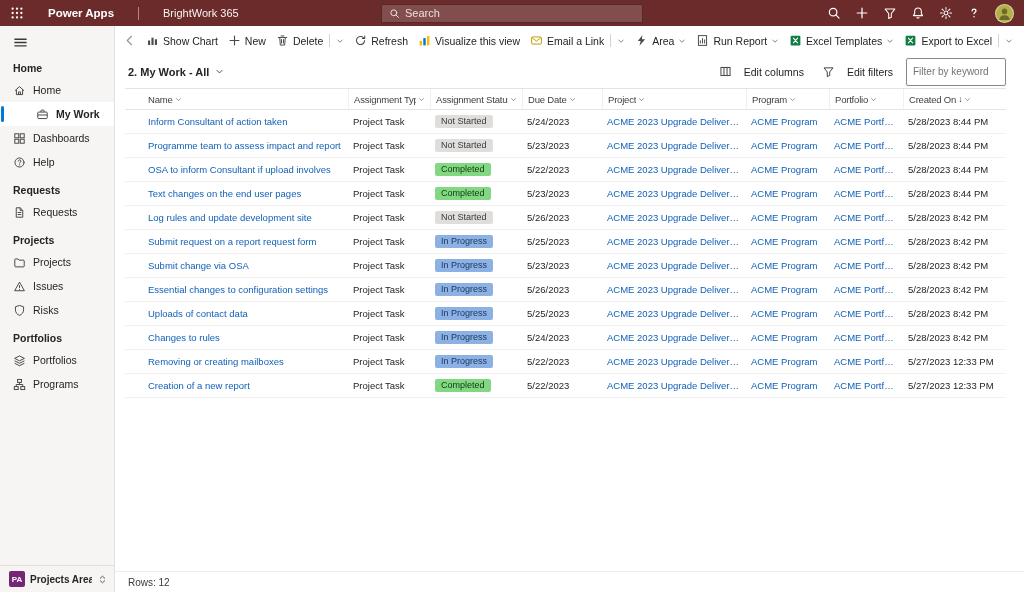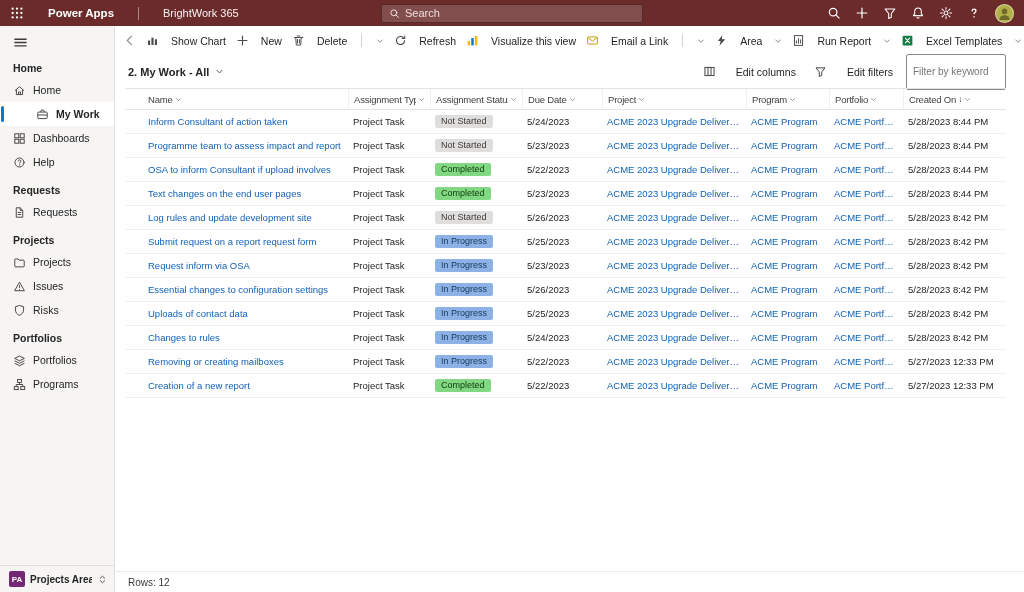--- a/index.html
+++ b/index.html
@@ -46,34 +46,34 @@
   .sb-badge{width:16px;height:16px;border-radius:2px;background:#742774;color:#fff;font-size:8px;font-weight:bold;display:flex;align-items:center;justify-content:center;flex:none;}
   .sb-footer-label{font-weight:bold;font-size:10px;white-space:nowrap;flex:1;overflow:hidden;}
   .sb-swap{width:11px;height:11px;color:#484644;flex:none;}
 
   
   .main{flex:1;min-width:0;display:flex;flex-direction:column;background:#fff;}
 
   .cmdbar{height:29px;display:flex;align-items:center;padding:0 8px 0 5px;flex:none;}
   .cmd-back{width:13px;height:13px;color:#979593;margin:0 5px 0 3px;cursor:pointer;flex:none;}
   .cmd-items{display:flex;align-items:center;}
-  .cmd{display:flex;align-items:center;gap:12px;background:none;border:0;font-family:inherit;font-size:10.5px;color:#242424;padding:5px 4px;margin:0 1px;cursor:pointer;border-radius:2px;white-space:nowrap;}
+  .cmd{display:flex;align-items:center;gap:4px;background:none;border:0;font-family:inherit;font-size:10.5px;color:#242424;padding:5px 4px;margin:0 1px;cursor:pointer;border-radius:2px;white-space:nowrap;}
   .cmd-icon{width:13px;height:13px;color:#4a4a48;flex:none;}
   .cmd-split{width:1px;height:13px;background:#d6d4d2;margin:0 2px;}
   .chev{width:8px;height:8px;color:#6a6a68;flex:none;}
   .cmd-overflow{font-size:12px;color:#3b3a39;padding:2px 7px;cursor:pointer;letter-spacing:1px;}
 
   .viewbar{height:33px;display:flex;align-items:center;padding:0 18px 0 13px;flex:none;}
   .view-title{display:flex;align-items:center;gap:6px;cursor:pointer;}
   .view-title-text{font-size:11px;font-weight:bold;}
   .view-title .chev{width:9px;height:9px;color:#3b3a39;}
   .view-actions{margin-left:auto;display:flex;align-items:center;gap:8px;}
-  .va-btn{display:flex;align-items:flex-end;gap:20px;background:none;border:0;font-family:inherit;font-size:10.5px;color:#242424;cursor:pointer;padding:3px 5px;}
+  .va-btn{display:flex;align-items:flex-end;gap:12px;background:none;border:0;font-family:inherit;font-size:10.5px;color:#242424;cursor:pointer;padding:3px 5px;}
   .va-icon{width:13px;height:13px;color:#40403e;flex:none;}
-  .kw-input{width:100px;height:36px;border:1px solid #8a8886;border-radius:2px;font-family:inherit;font-size:10px;padding:0 6px;color:#242424;}
+  .kw-input{width:100px;height:28px;border:1px solid #8a8886;border-radius:2px;font-family:inherit;font-size:10px;padding:0 6px;color:#242424;}
   .kw-input::placeholder{color:#757371;}
 
   
   .grid{margin:0 18px 0 10px;flex:none;}
   .grid-header{display:grid;grid-template-columns:var(--cols);height:22px;border-top:1px solid #e6e4e2;border-bottom:1px solid #e6e4e2;}
   .gh-cell{display:flex;align-items:center;gap:2px;padding:0 5px;font-size:9.5px;letter-spacing:-0.2px;color:#3f3e3c;cursor:pointer;overflow:hidden;white-space:nowrap;}
   .gh-cell:nth-child(n+3){border-left:1px solid #f1f0ee;}
   .gh-label{overflow:hidden;}
   .sort-arrow{font-size:9px;color:#3f3e3c;}
   .gh-cell .chev{width:7px;height:7px;}
@@ -587,21 +587,21 @@
               <div class="g-cell">Project Task</div>
               <div class="g-cell"><span class="badge" style="background: rgb(140, 177, 228); color: rgb(23, 54, 92);">In Progress</span></div>
               <div class="g-cell">5/25/2023</div>
               <a class="g-cell g-link">ACME 2023 Upgrade Deliverable</a>
               <a class="g-cell g-link">ACME Program</a>
               <a class="g-cell g-link">ACME Portfolio</a>
               <div class="g-cell">5/28/2023 8:42 PM</div>
             </div>
             <div class="grid-row">
               <div class="g-cell"></div>
-              <a class="g-cell g-link">Request inform via OSA</a>
+              <a class="g-cell g-link">Submit change via OSA</a>
               <div class="g-cell">Project Task</div>
               <div class="g-cell"><span class="badge" style="background: rgb(140, 177, 228); color: rgb(23, 54, 92);">In Progress</span></div>
               <div class="g-cell">5/23/2023</div>
               <a class="g-cell g-link">ACME 2023 Upgrade Deliverable</a>
               <a class="g-cell g-link">ACME Program</a>
               <a class="g-cell g-link">ACME Portfolio</a>
               <div class="g-cell">5/28/2023 8:42 PM</div>
             </div>
             <div class="grid-row">
               <div class="g-cell"></div>

